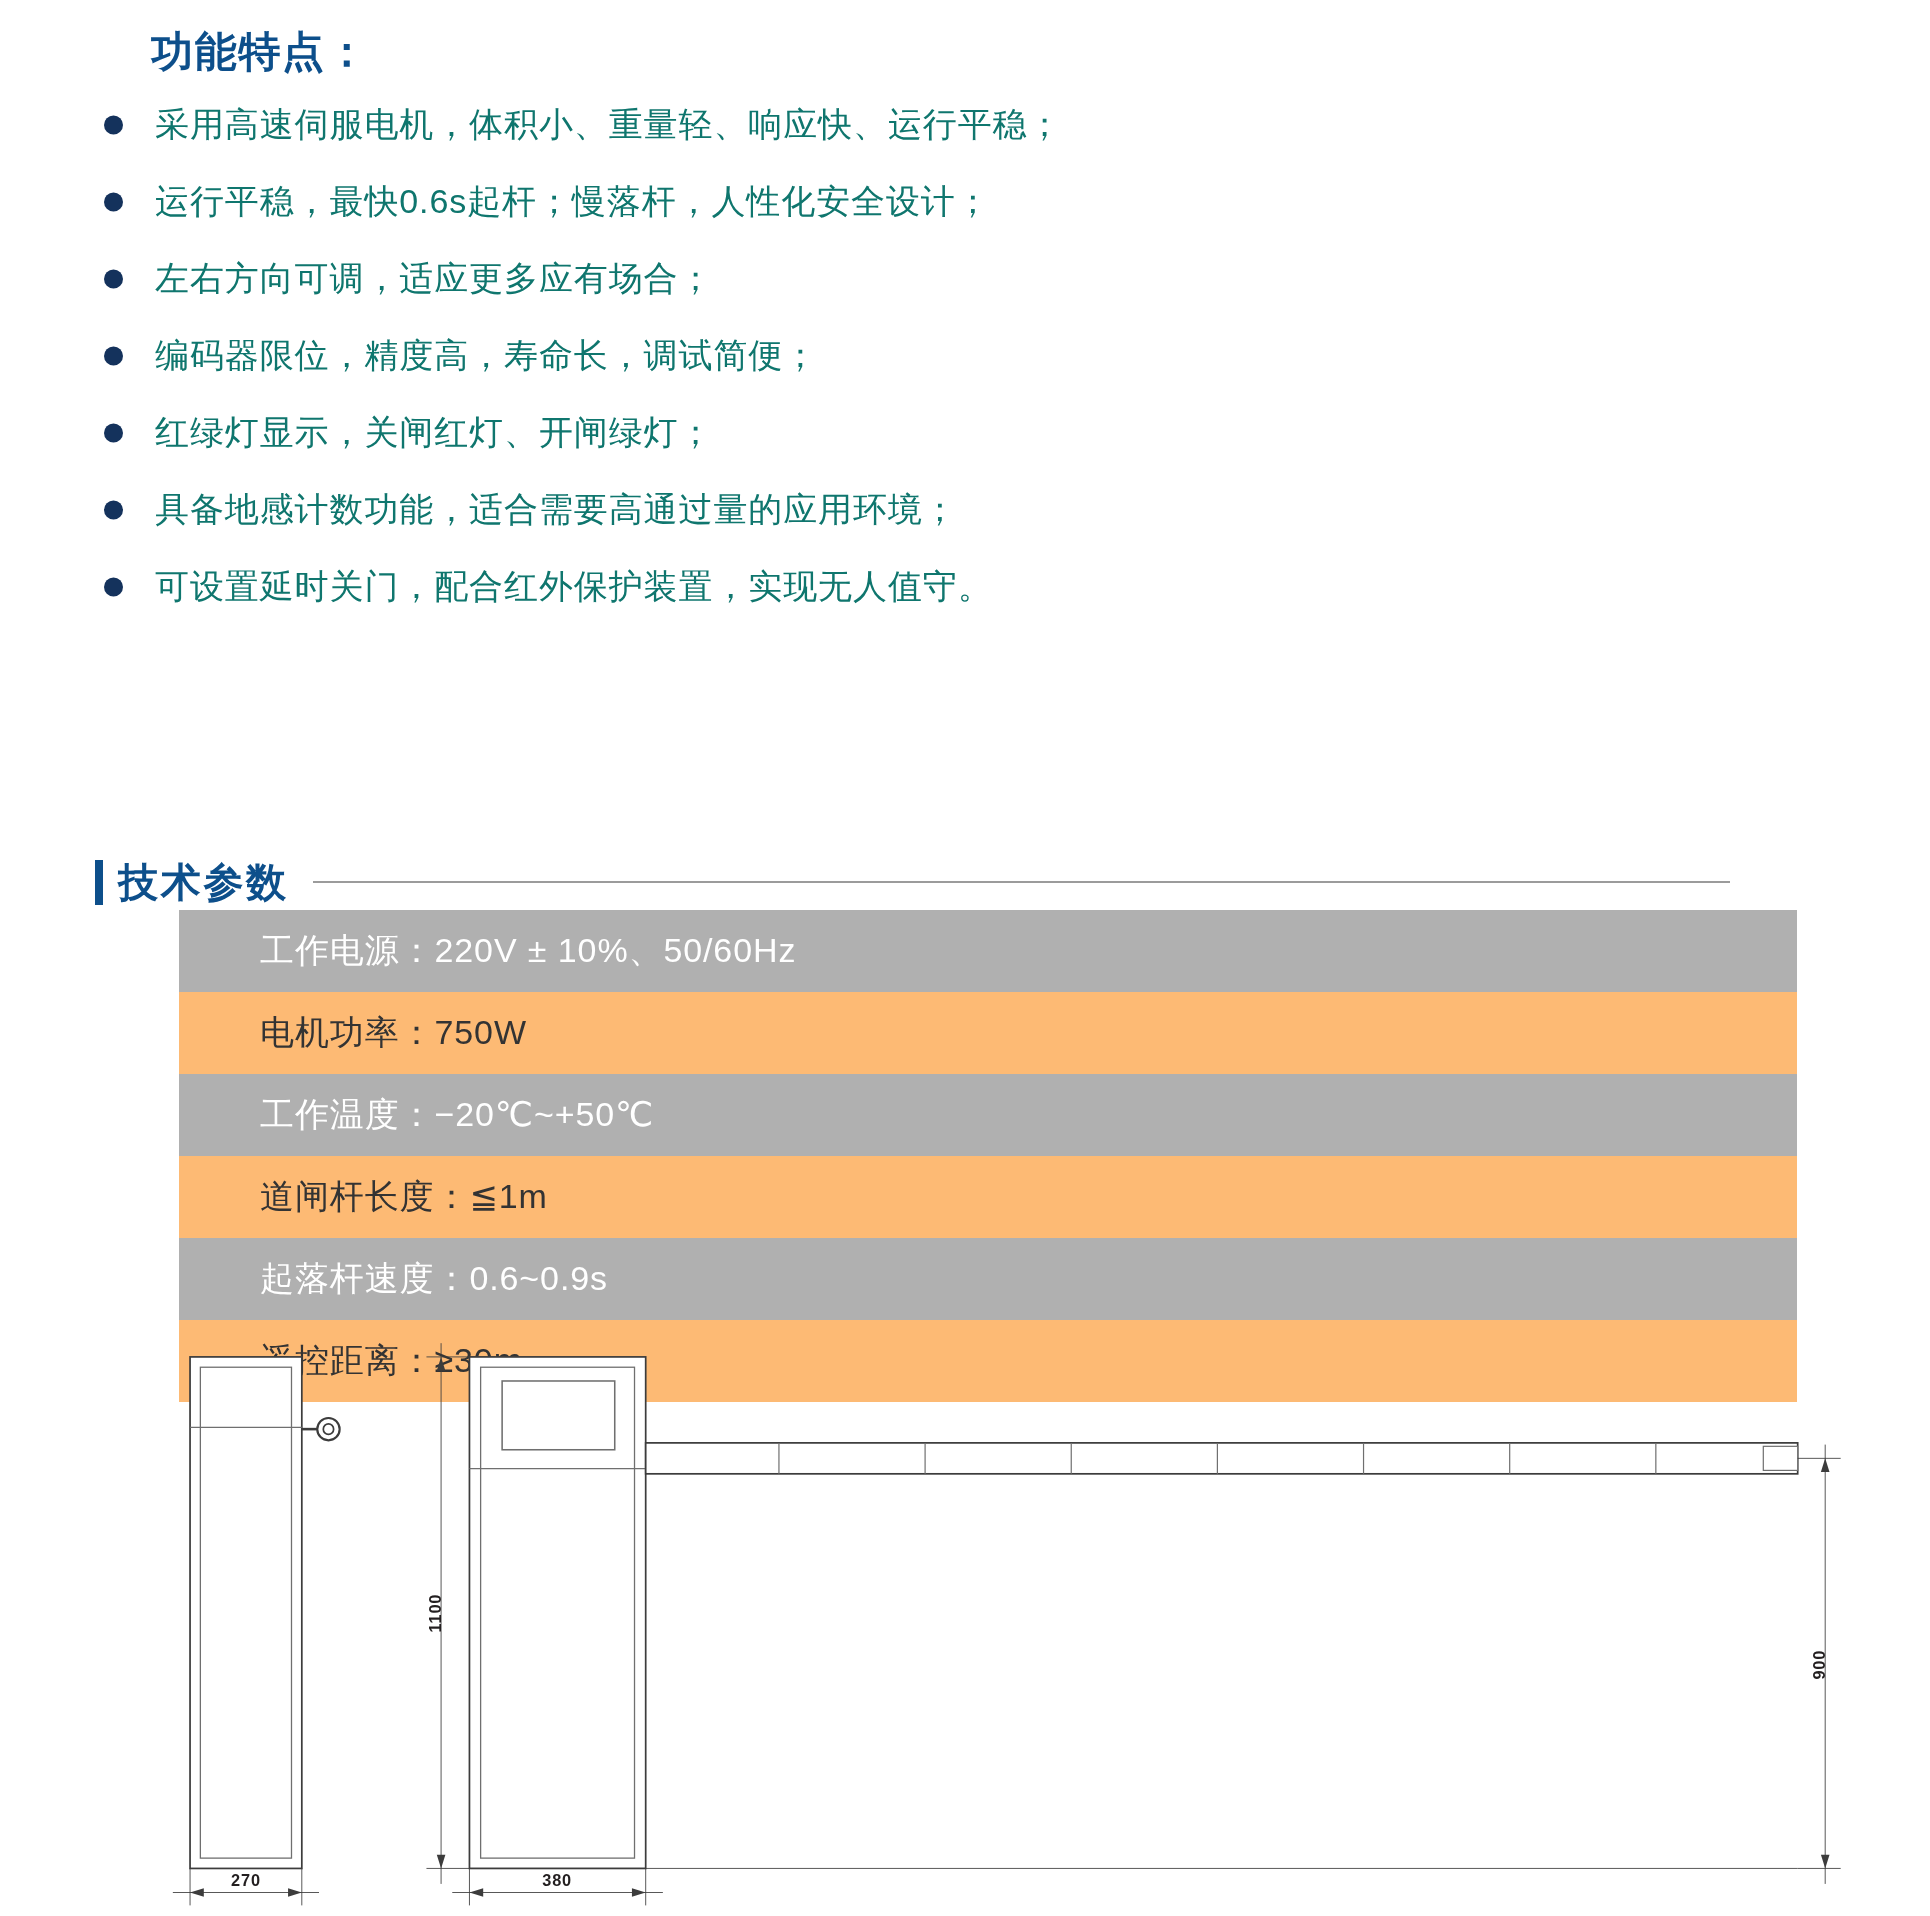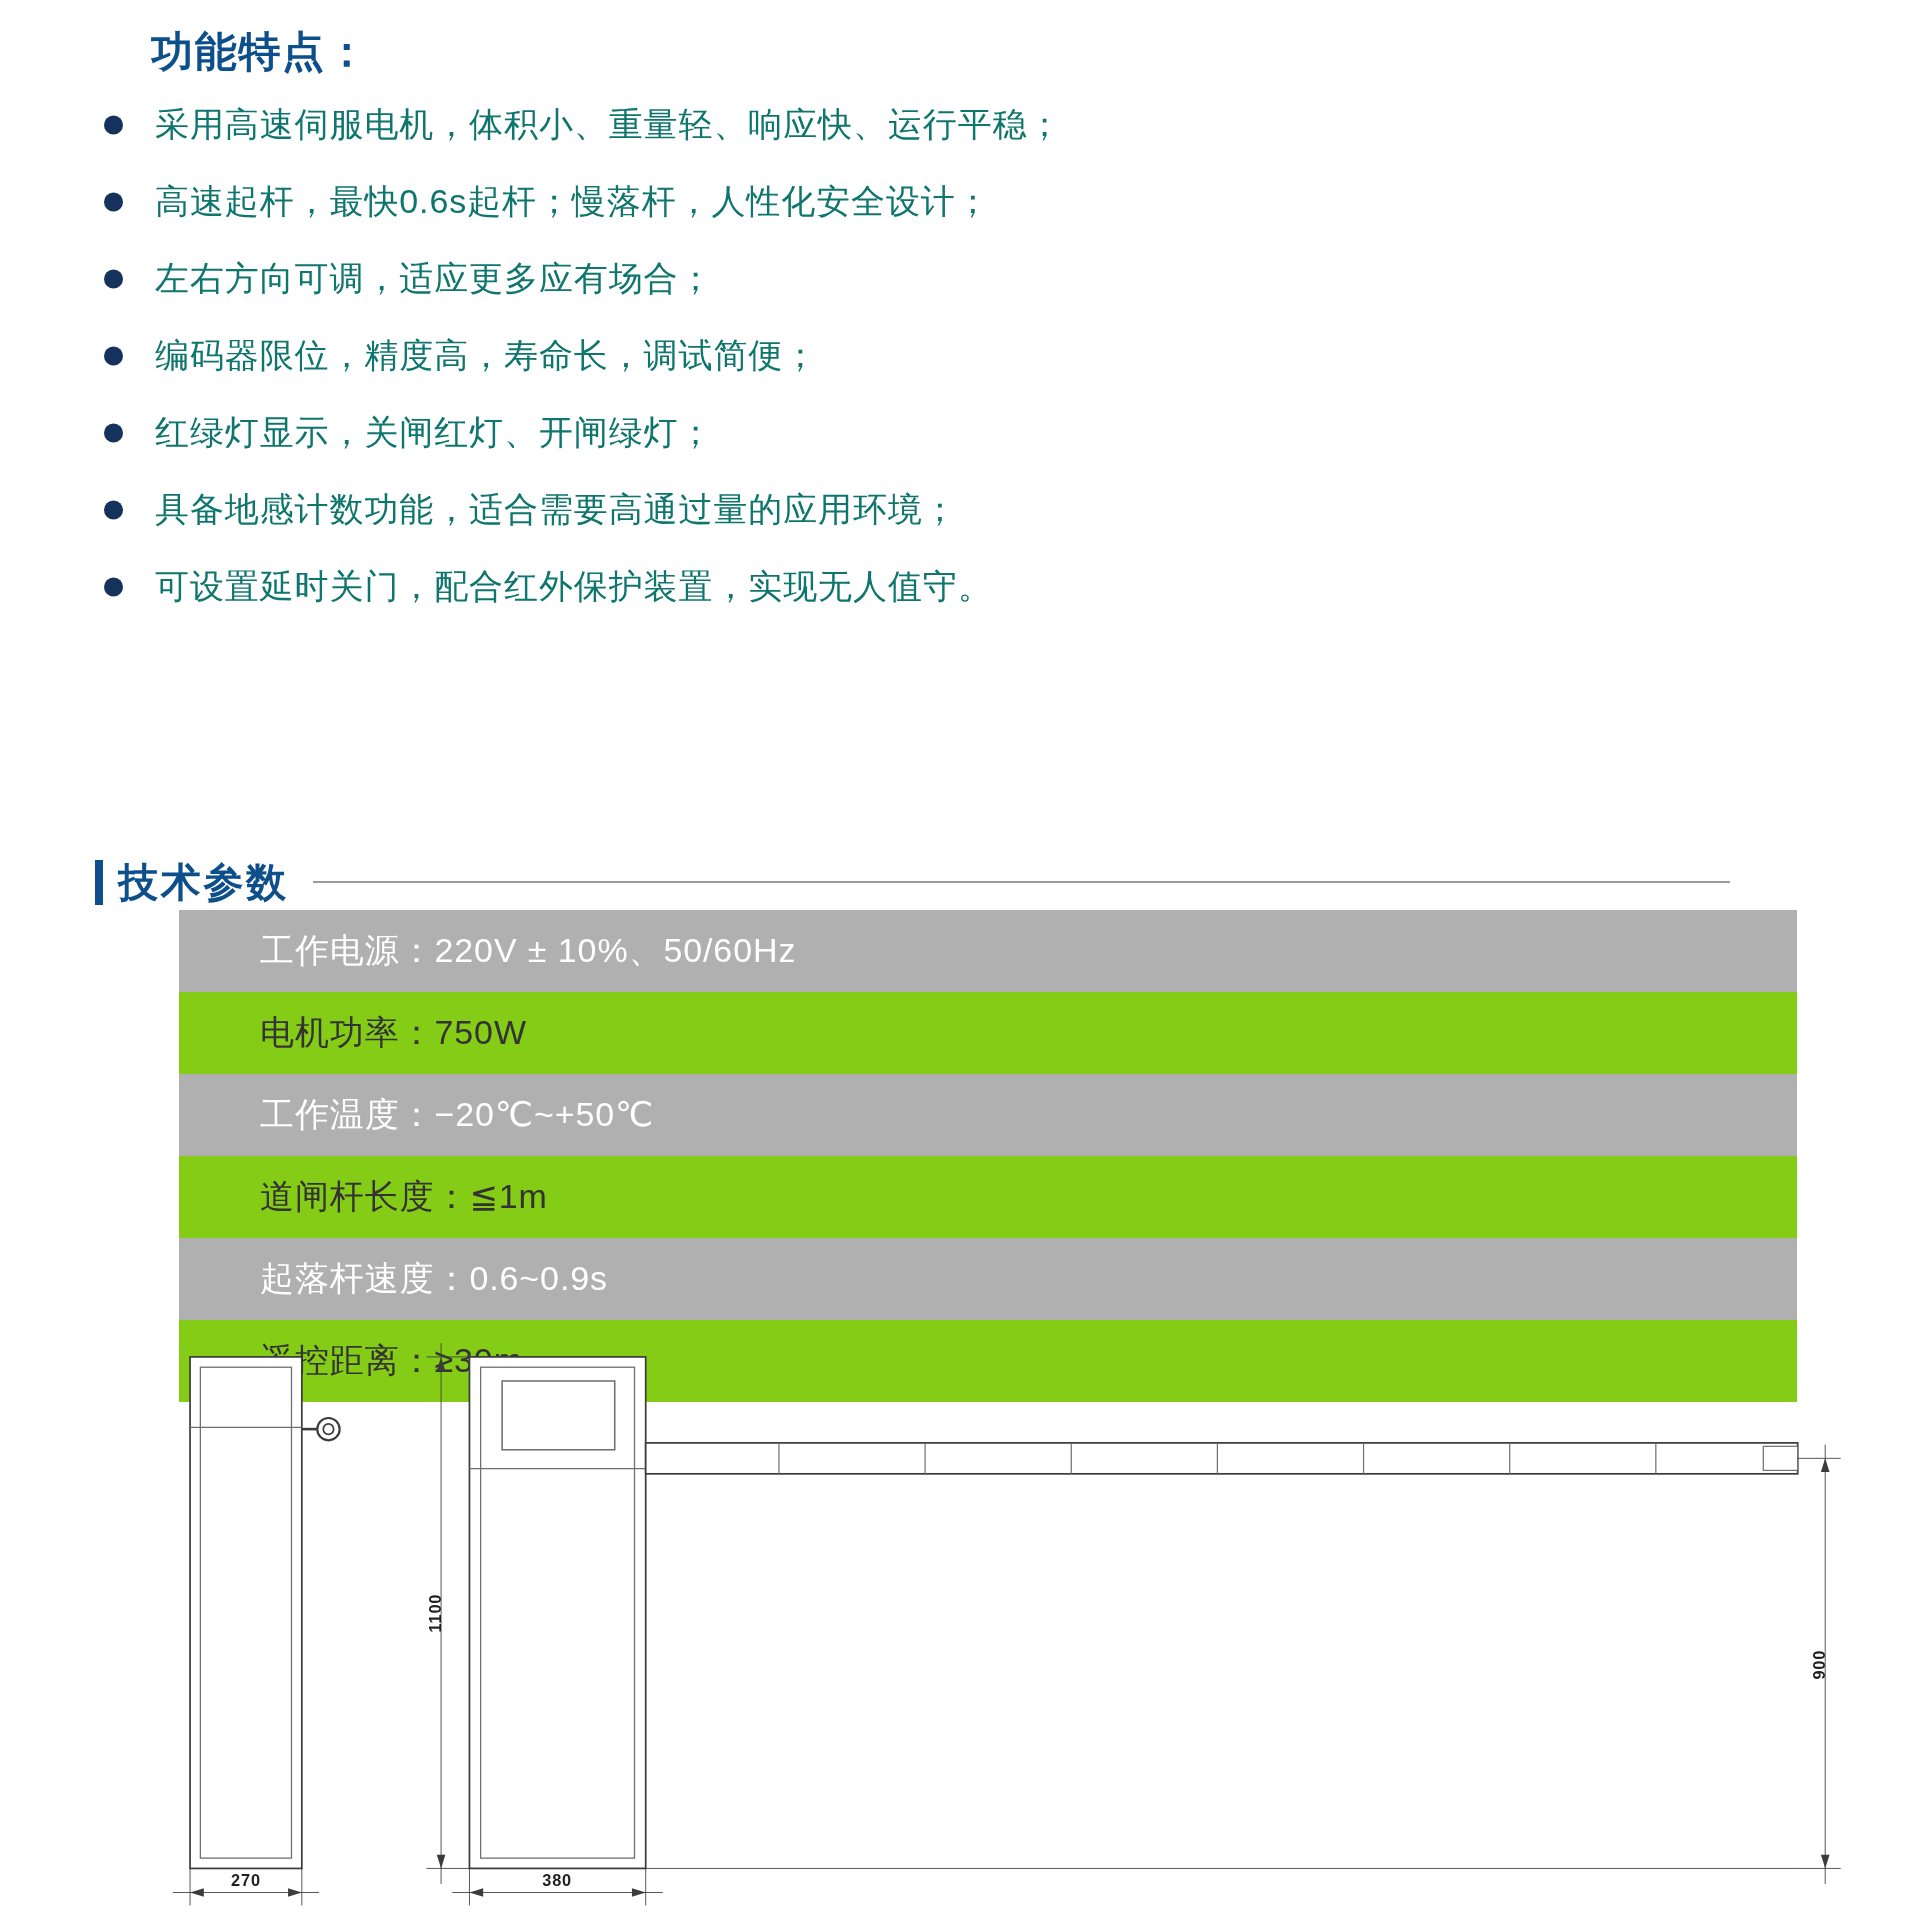--- a/index.html
+++ b/index.html
@@ -122,21 +122,21 @@
     border-collapse: collapse;
   }
   .spec-row {
     height: 82px;
   }
   .spec-row.odd {
     background: #b0b0b0;
     color: #ffffff;
   }
   .spec-row.even {
-    background: #84cc16;
+    background: #fdba74;
     color: #333333;
   }
   .spec-cell {
     padding-left: 81px;
     font-size: 34px;
     letter-spacing: 0.9px;
     white-space: nowrap;
     vertical-align: middle;
   }
 
@@ -167,21 +167,21 @@
   <section class="features">
     <h2 class="features-title">功能特点：</h2>
 
     <ul class="feature-list">
       <li class="feature-item">
         <span class="feature-bullet"></span>
         <span class="feature-text">采用高速伺服电机，体积小、重量轻、响应快、运行平稳；</span>
       </li>
       <li class="feature-item">
         <span class="feature-bullet"></span>
-        <span class="feature-text">高速起杆，最快0.6s起杆；慢落杆，人性化安全设计；</span>
+        <span class="feature-text">运行平稳，最快0.6s起杆；慢落杆，人性化安全设计；</span>
       </li>
       <li class="feature-item">
         <span class="feature-bullet"></span>
         <span class="feature-text">左右方向可调，适应更多应有场合；</span>
       </li>
       <li class="feature-item">
         <span class="feature-bullet"></span>
         <span class="feature-text">编码器限位，精度高，寿命长，调试简便；</span>
       </li>
       <li class="feature-item">

